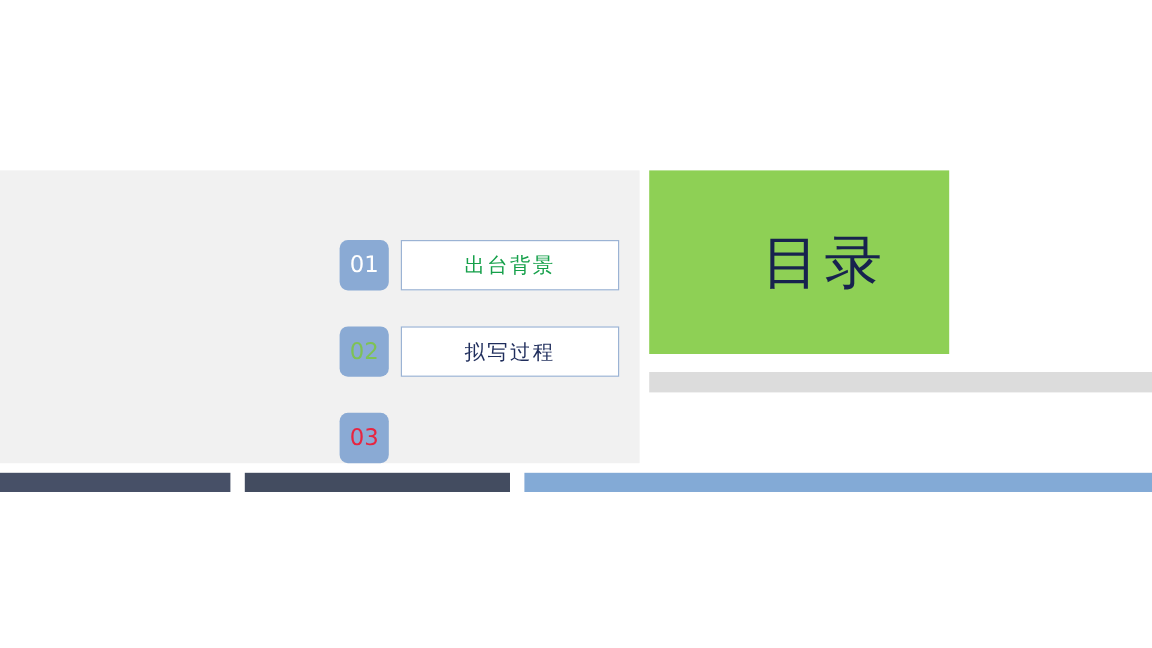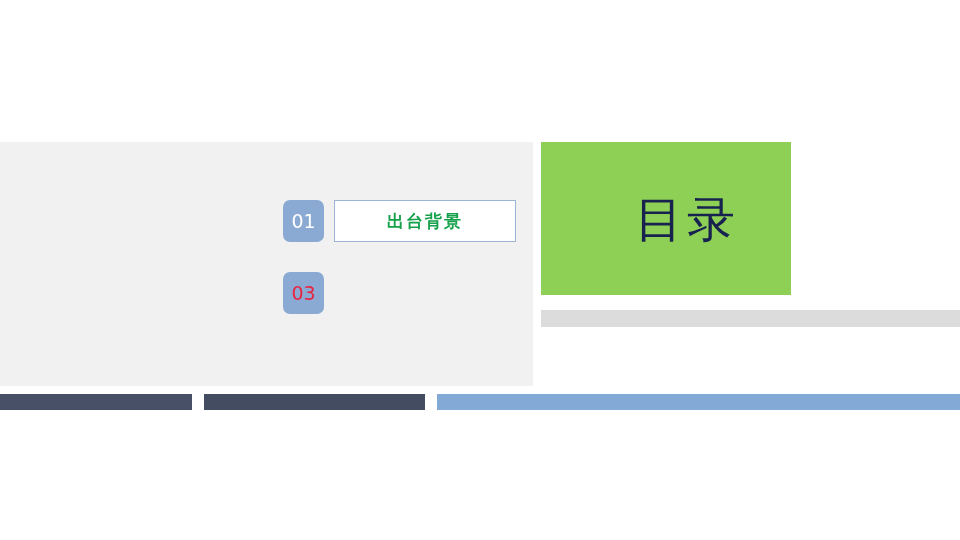--- a/index.html
+++ b/index.html
@@ -76,21 +76,21 @@
     border: 1px solid #9bb3d4;
     background: #ffffff;
     display: flex;
     align-items: center;
     justify-content: center;
     flex: none;
   }
   .toc-label {
     font-size: 17px;
     letter-spacing: 2px;
-    font-weight: 700;
+    font-weight: 400;
     font-family: "DejaVu Sans", "Liberation Sans", sans-serif;
     text-align: center;
   }
   .label-01 { color: #15a04a; }
   .label-02 { color: #1f2d5c; }
   .label-03 { color: #7a45b5; }
 
   
   #title-block {
     position: absolute;
@@ -154,20 +154,26 @@
 
   <div id="toc-list">
 
     <div class="toc-row">
       <div class="toc-badge badge-01">01</div>
       <div class="toc-box">
         <span class="toc-label label-01">出台背景</span>
       </div>
     </div>
 
+    <div class="toc-row">
+      <div class="toc-badge badge-02">02</div>
+      <div class="toc-box">
+        <span class="toc-label label-02">拟写过程</span>
+      </div>
+    </div>
 
     <div class="toc-row">
       <div class="toc-badge badge-03">03</div>
     </div>
 
   </div>
 
   <div id="title-block">
     <span id="title-text">目录</span>
   </div>

